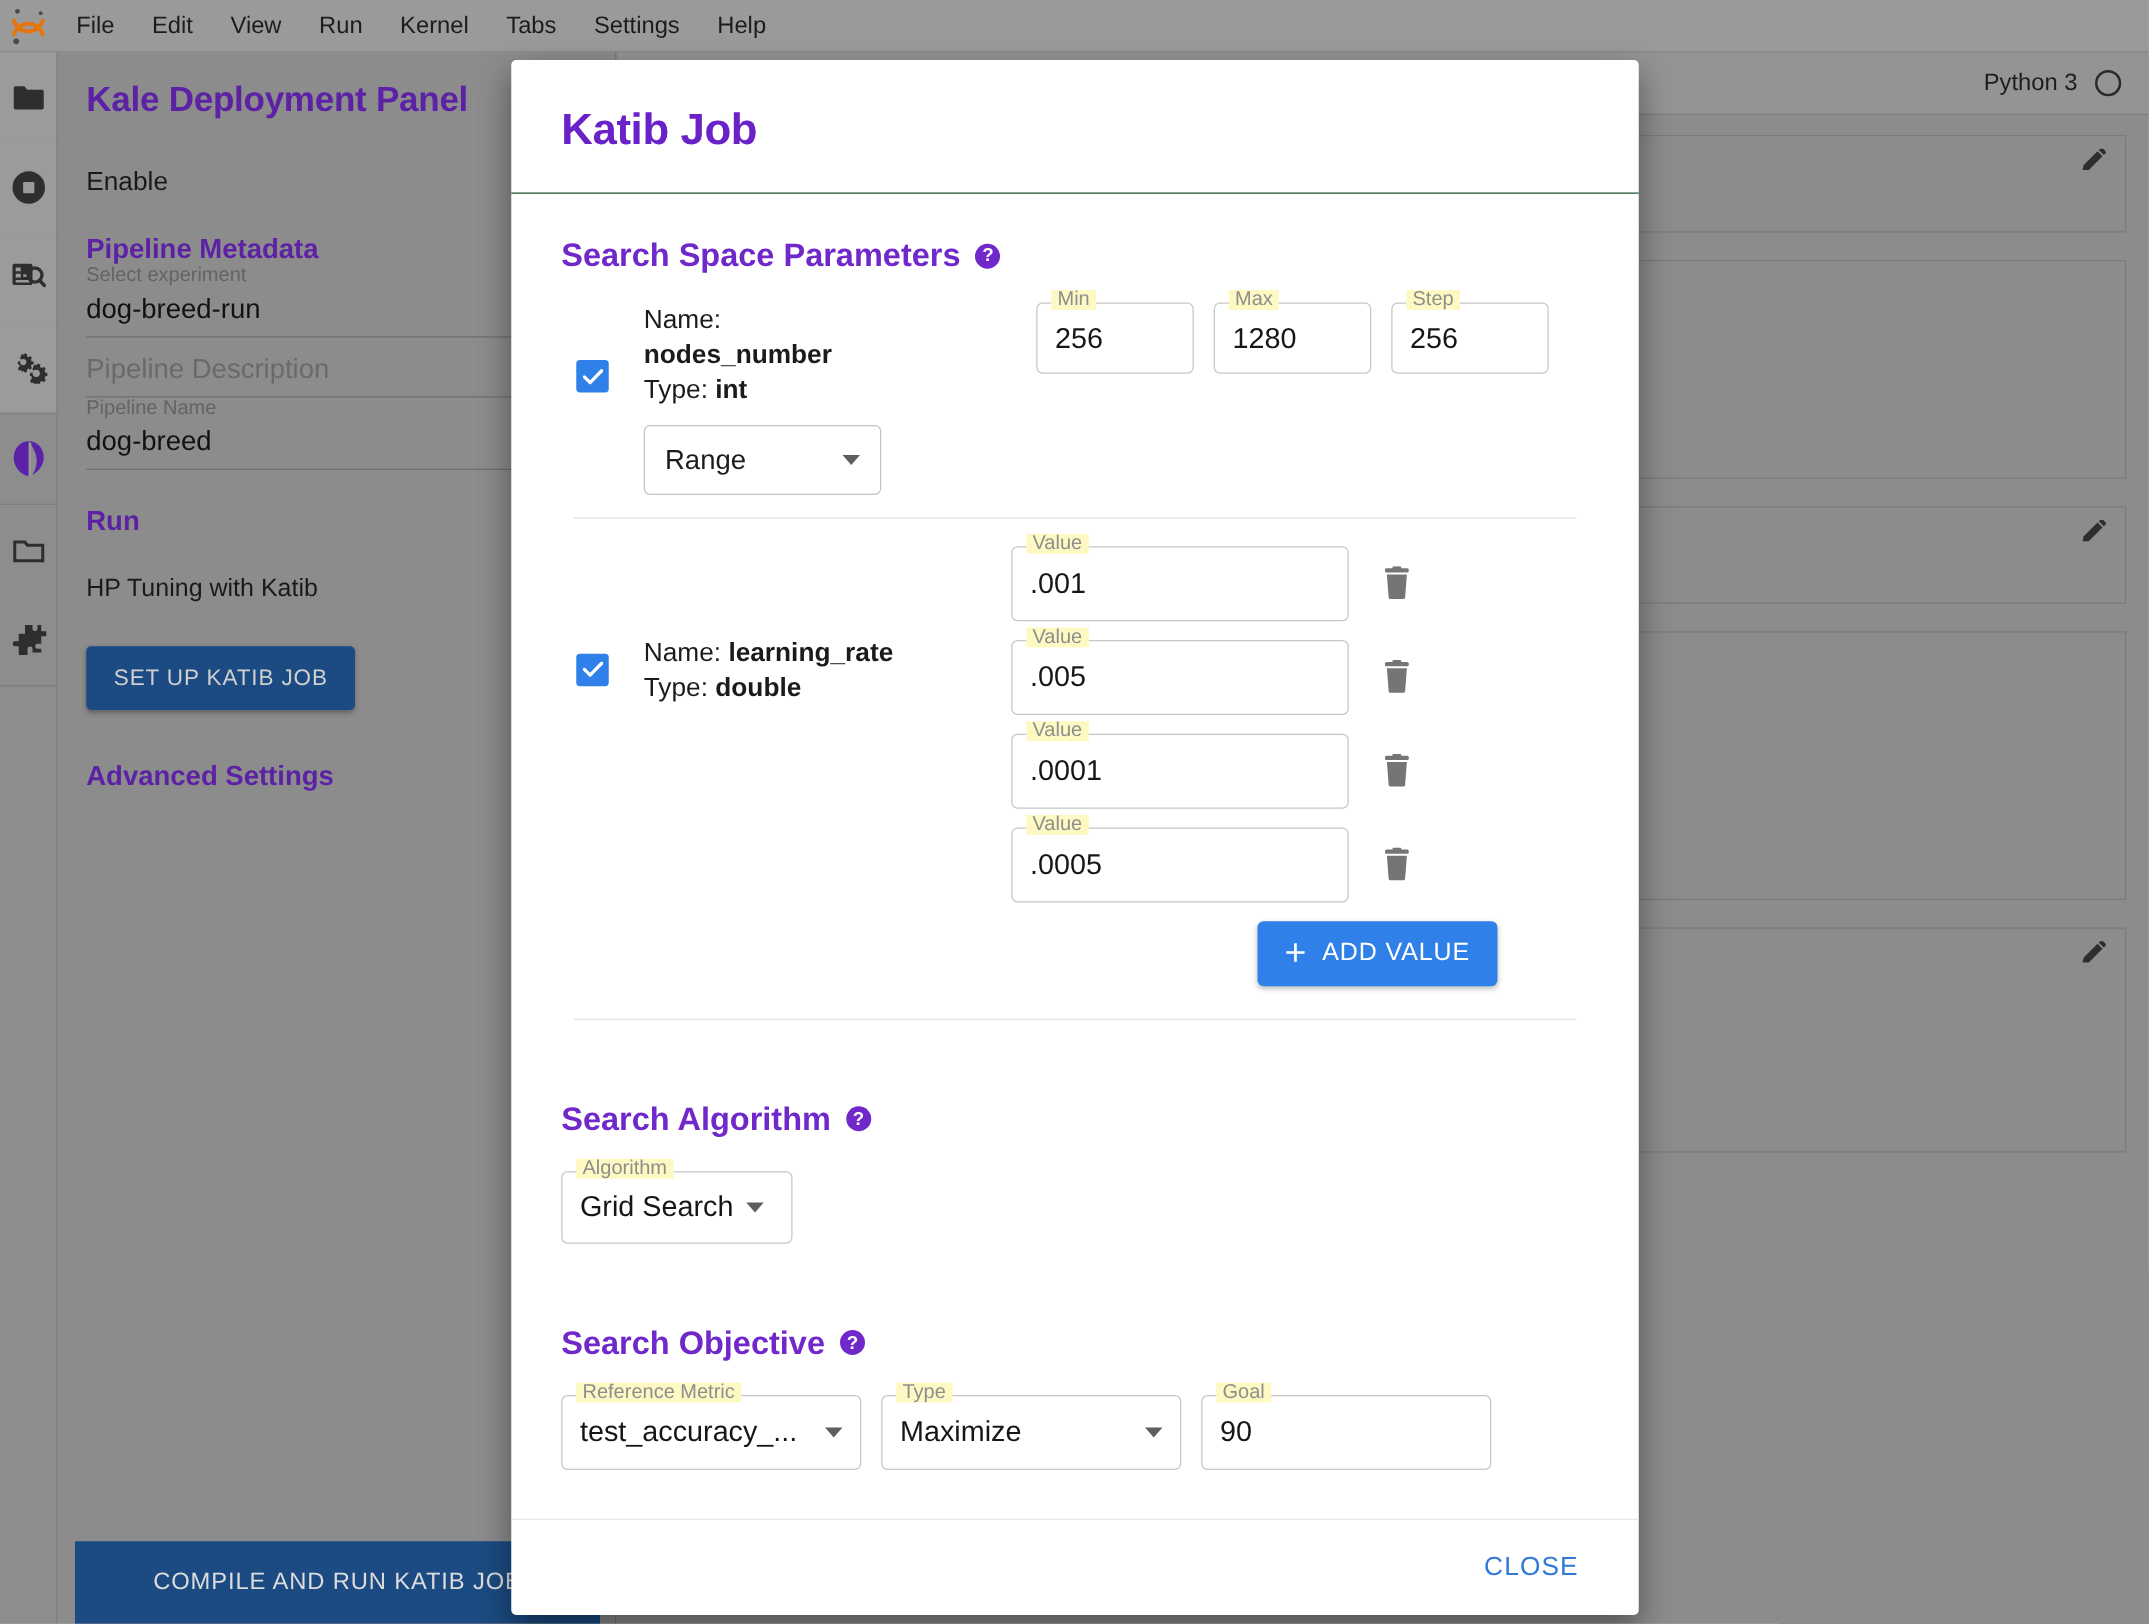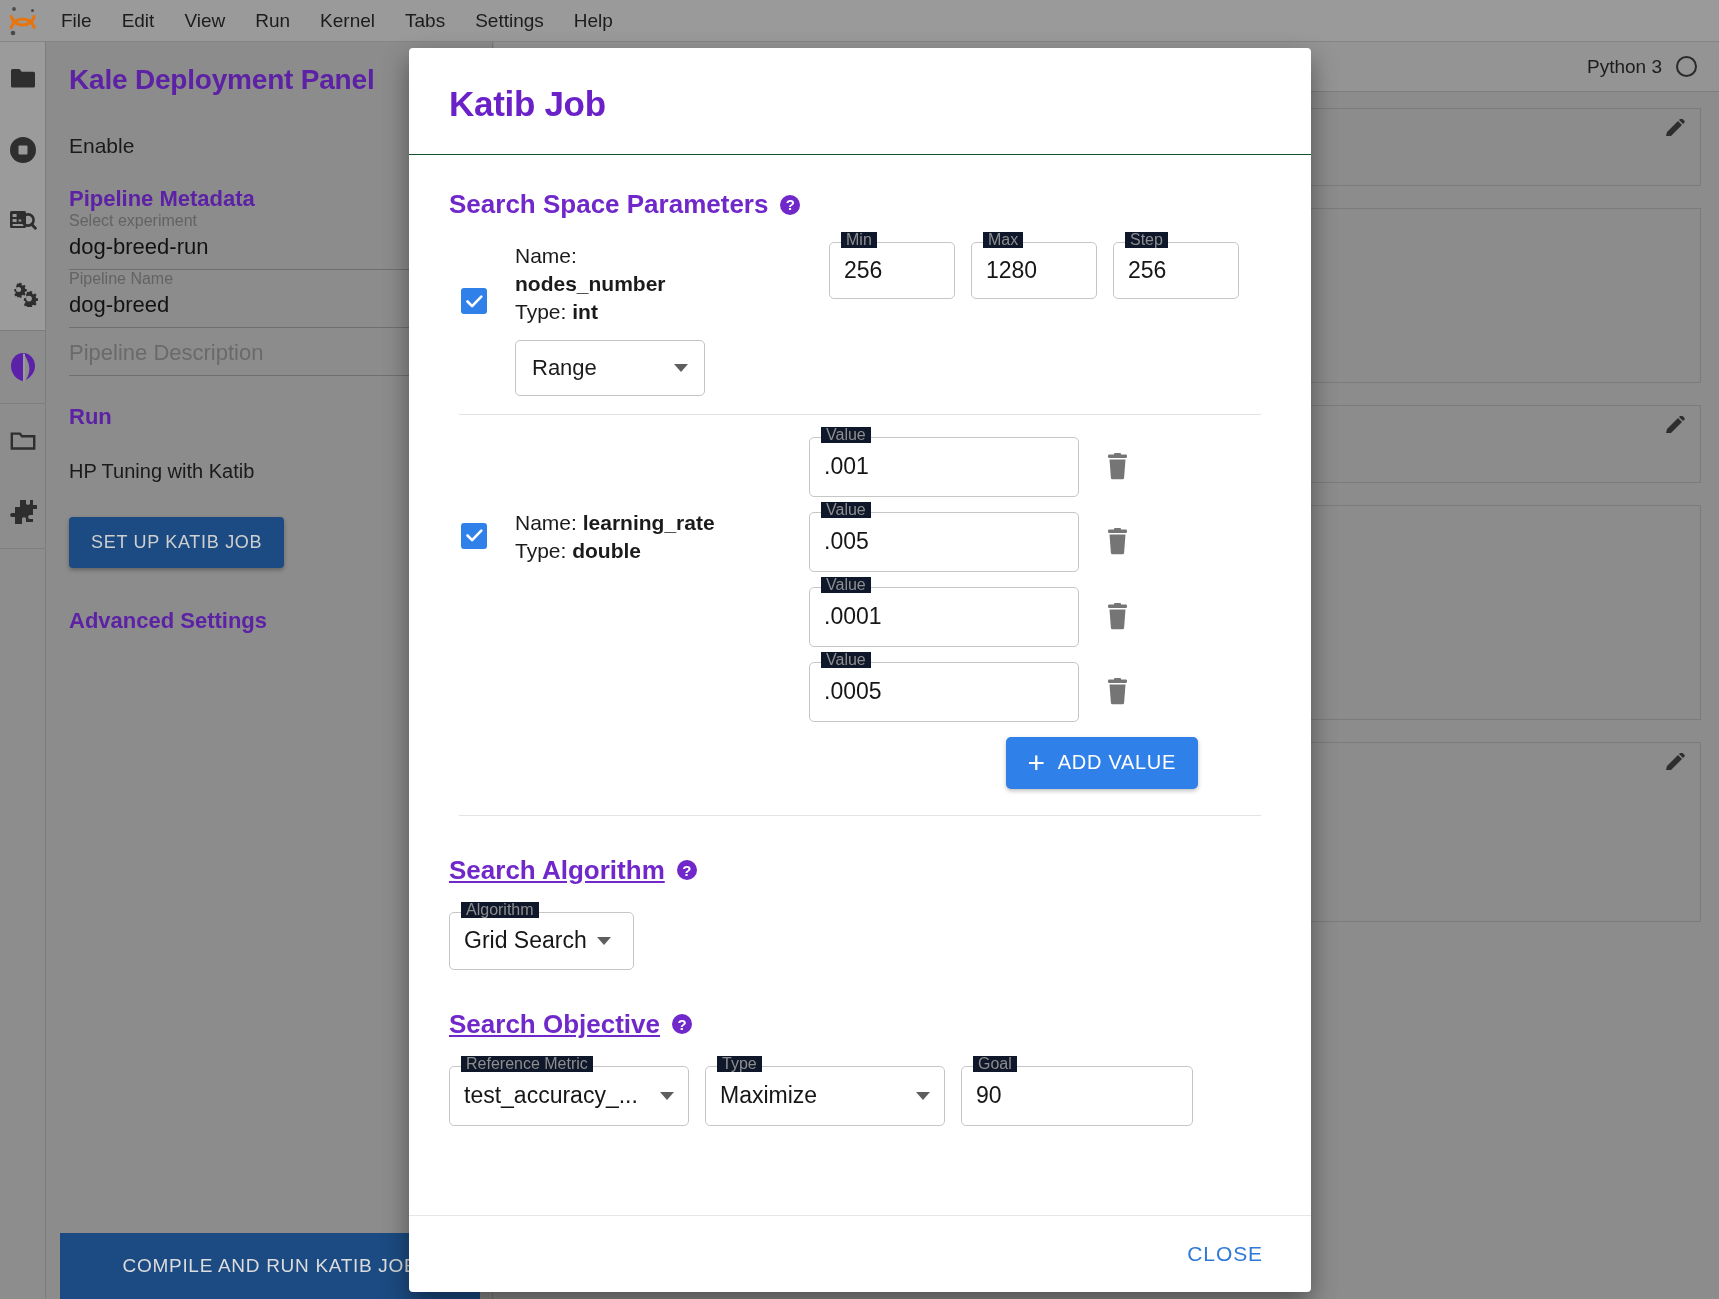--- a/index.html
+++ b/index.html
@@ -165,21 +165,21 @@
     border-right: 7px solid transparent; border-top: 8px solid #5e5e5e;
   }
 
   .param-right { flex: 1 1 auto; }
   .inputs-3 { display: flex; gap: 16px; padding-left: 50px; }
   .fld {
     position: relative; border: 1px solid #c6c6c6; border-radius: 5px;
     height: 57px; display: flex; align-items: center; padding: 0 14px;
   }
   .fld-label {
-    position: absolute; top: -11px; left: 11px; background: #0f172a;
+    position: absolute; top: -11px; left: 11px; background: #fef9c3;
     padding: 0 5px; font-size: 16px; color: #8e8e8e; line-height: 1;
   }
   .fld-val { font-size: 23px; color: #161616; }
   .fld-min, .fld-max, .fld-step { width: 126px; }
 
   .value-rows { padding-left: 30px; }
   .value-row { display: flex; align-items: center; gap: 26px; margin-bottom: 15px; }
   .fld-value { flex: 1 1 auto; max-width: 270px; height: 60px; }
   .trash { cursor: pointer; display: flex; }
   .add-wrap { display: flex; justify-content: flex-end; padding-right: 73px; margin-top: 12px; }
@@ -192,21 +192,21 @@
   .plus { font-size: 30px; line-height: 1; font-weight: 300; }
 
   .divider { border-top: 1px solid #e3e3e3; margin: 18px 10px 0 10px; }
 
   .algo-wrap { padding: 26px 0 0 0; }
   .fld-algo { width: 185px; height: 58px; }
   .objective-row { display: flex; gap: 16px; padding-top: 26px; }
   .fld-metric { width: 240px; height: 60px; justify-content: space-between; }
   .fld-type { width: 240px; height: 60px; justify-content: space-between; }
   .fld-goal { width: 232px; height: 60px; }
-  .sec-gap { margin-top: 39px; text-decoration: underline; }
+  .sec-gap { margin-top: 64px; }
 </style>
 </head>
 <body>
 
 <div class="menubar">
   <div class="jp-logo">
     <svg width="30" height="32" viewBox="0 0 30 32">
       <circle cx="6" cy="4" r="1.9" fill="#4a4a4a"></circle>
       <circle cx="24.5" cy="5.5" r="1.5" fill="#4a4a4a"></circle>
       <circle cx="5" cy="28" r="2.3" fill="#4a4a4a"></circle>
@@ -302,26 +302,26 @@
   <div class="kale-title">Kale Deployment Panel</div>
   <div class="kale-enable">Enable</div>
   <div class="kale-section">Pipeline Metadata</div>
 
   <div class="kale-field">
     <div class="kale-field-label">Select experiment</div>
     <div class="kale-field-value">dog-breed-run</div>
   </div>
 
   <div class="kale-field">
+    <div class="kale-field-value placeholder">Pipeline Description</div>
+  </div>
+
+  <div class="kale-field">
     <div class="kale-field-label">Pipeline Name</div>
     <div class="kale-field-value">dog-breed</div>
-  </div>
-
-  <div class="kale-field">
-    <div class="kale-field-value placeholder">Pipeline Description</div>
   </div>
 
   <div class="kale-section">Run</div>
   <div class="kale-run-label">HP Tuning with Katib</div>
   <button class="btn-katib">SET UP KATIB JOB</button>
   <div class="kale-advanced">Advanced Settings</div>
   <button class="btn-compile">COMPILE AND RUN KATIB JOB</button>
 </div>
 
 <div class="notebook">

